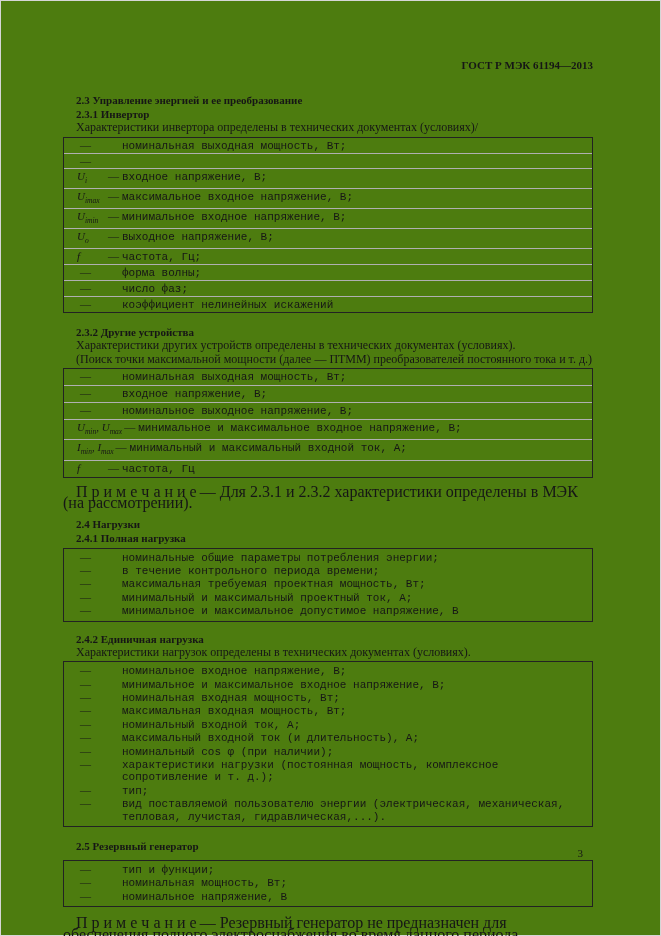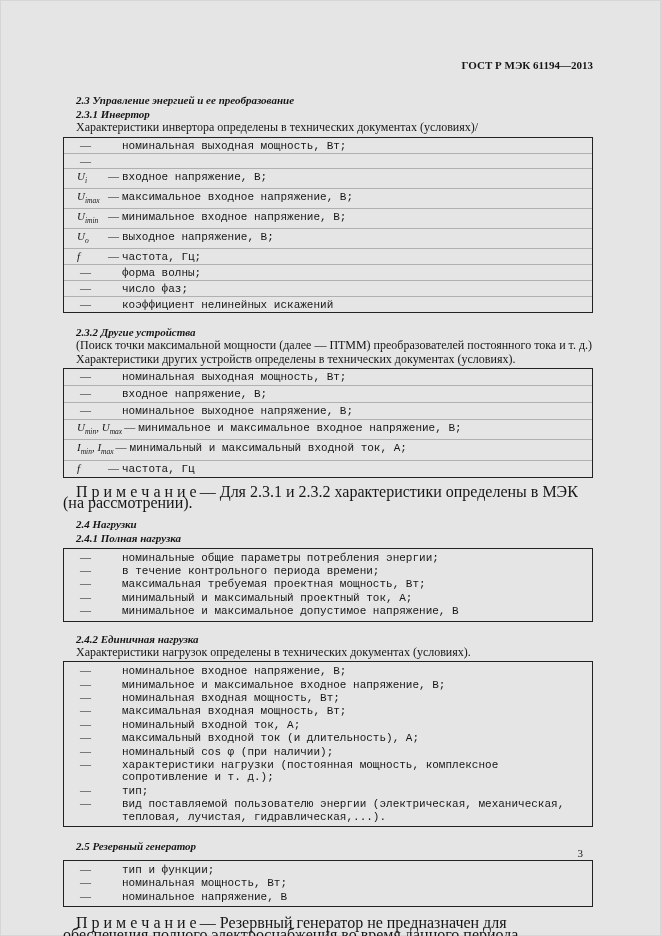--- a/index.html
+++ b/index.html
@@ -2,24 +2,24 @@
 <html><head>
 <meta charset="utf-8">
 <style>
   * { margin:0; padding:0; box-sizing:border-box; }
   html,body { width:661px; height:936px; }
   body {
     font-family:"Liberation Serif", serif;
     background:#ffffff; color:#161616;
     position:relative; overflow:hidden;
   }
-  .page { position:absolute; inset:0; background:#e5e5e5; border:1px solid #d6d6d6; }
+  .page { position:absolute; inset:0; background:#4d7c0f; border:1px solid #d6d6d6; }
   .content { position:absolute; left:62px; top:57px; width:530px; }
   .doc-header { text-align:right; font-weight:bold; font-size:11px; line-height:14px; margin-bottom:21px; }
-  .h  { font-weight:bold; font-size:11px; line-height:14px; padding-left:13px;font-style:italic; }
+  .h  { font-weight:bold; font-size:11px; line-height:14px; padding-left:13px; }
   .p  { font-size:12px; line-height:13.5px; text-indent:13px; }
   .box { border:1px solid #222; }
   .box.lined .t-row + .t-row { border-top:1px solid #b0b0b0; }
   .rh14 .t-row { line-height:14px; }
   .rh15 .t-row { line-height:15px; }
   .box.tight { padding:2px 0 3px; }
   .box.tight .t-row { line-height:12.4px; }
   .t-row { display:flex; align-items:baseline; font-size:11px; }
   .c-dash-plain { flex:0 0 42px; margin-left:16px; }
   .c-sym  { flex:0 0 auto; min-width:31px; margin-left:13px; padding-right:2px; font-style:italic; white-space:nowrap; }
@@ -85,22 +85,22 @@
           <span class="c-dash-plain">—</span>
           <span class="c-text">число фаз;</span>
         </div>
         <div class="t-row">
           <span class="c-dash-plain">—</span>
           <span class="c-text">коэффициент нелинейных искажений</span>
         </div>
       </div>
 
     <div class="h mt12">2.3.2 Другие устройства</div>
+    <p class="p">Характеристики других устройств определены в технических документах (условиях).</p>
     <p class="p">(Поиск точки максимальной мощности (далее — ПТММ) преобразователей постоянного тока и т. д.)</p>
-    <p class="p">Характеристики других устройств определены в технических документах (условиях).</p>
 
     <div class="box lined rh15 mt2">
         <div class="t-row">
           <span class="c-dash-plain">—</span>
           <span class="c-text">номинальная выходная мощность, Вт;</span>
         </div>
         <div class="t-row">
           <span class="c-dash-plain">—</span>
           <span class="c-text">входное напряжение, В;</span>
         </div>

